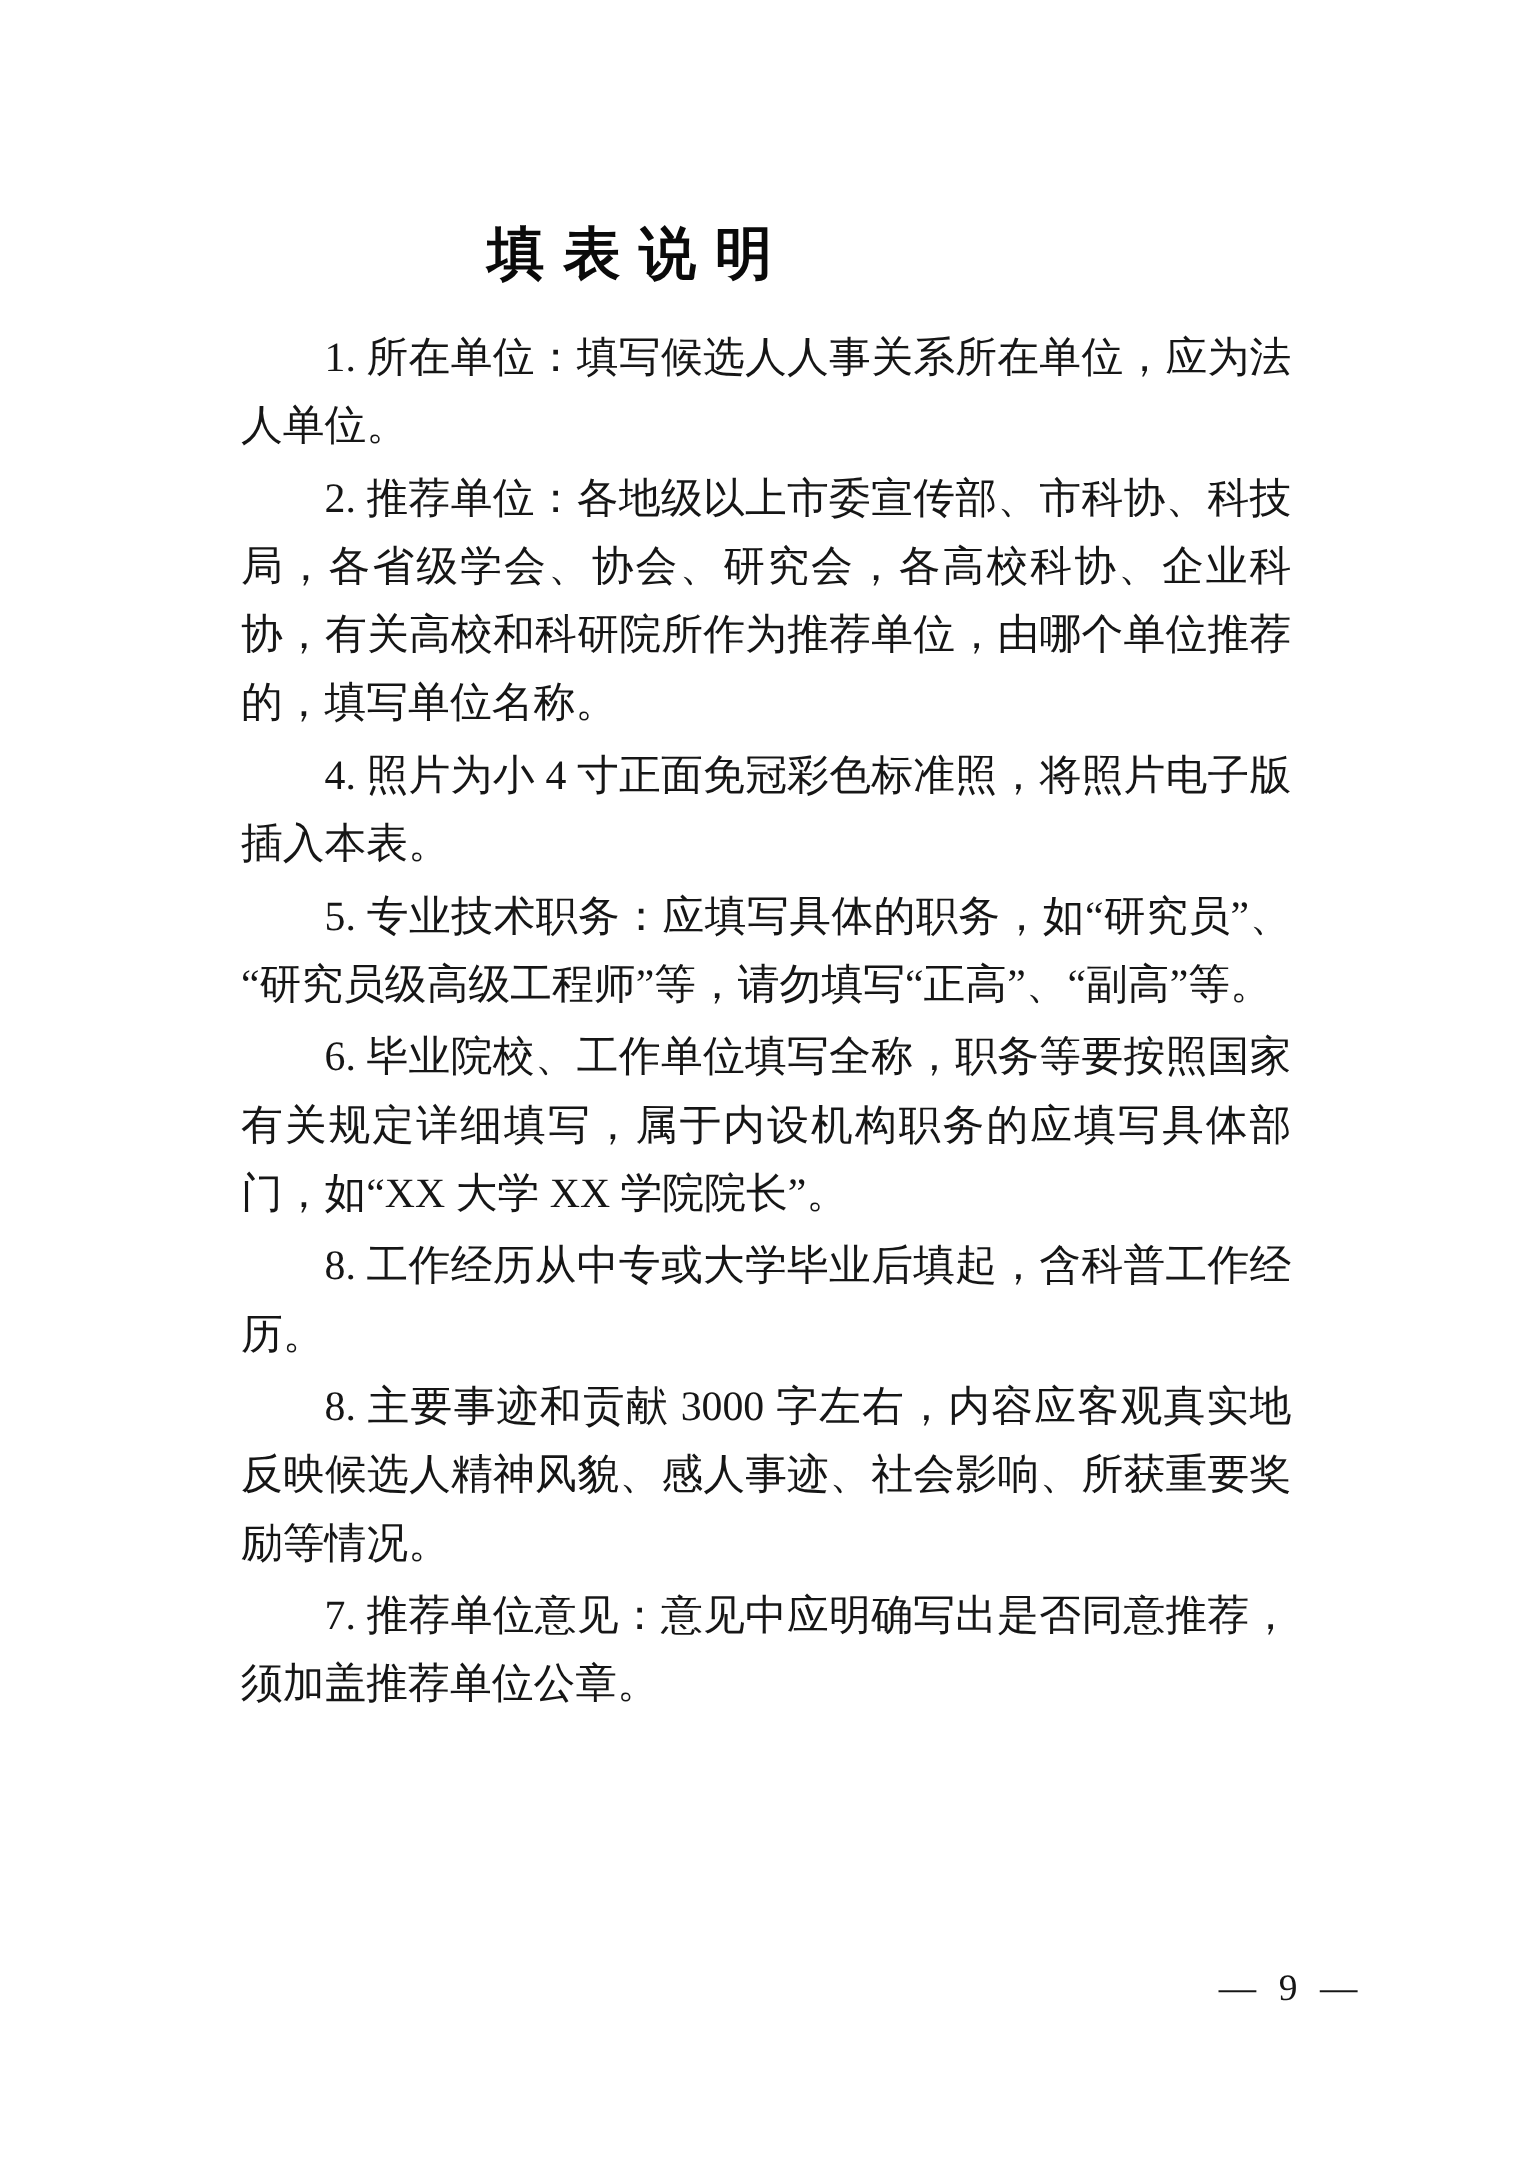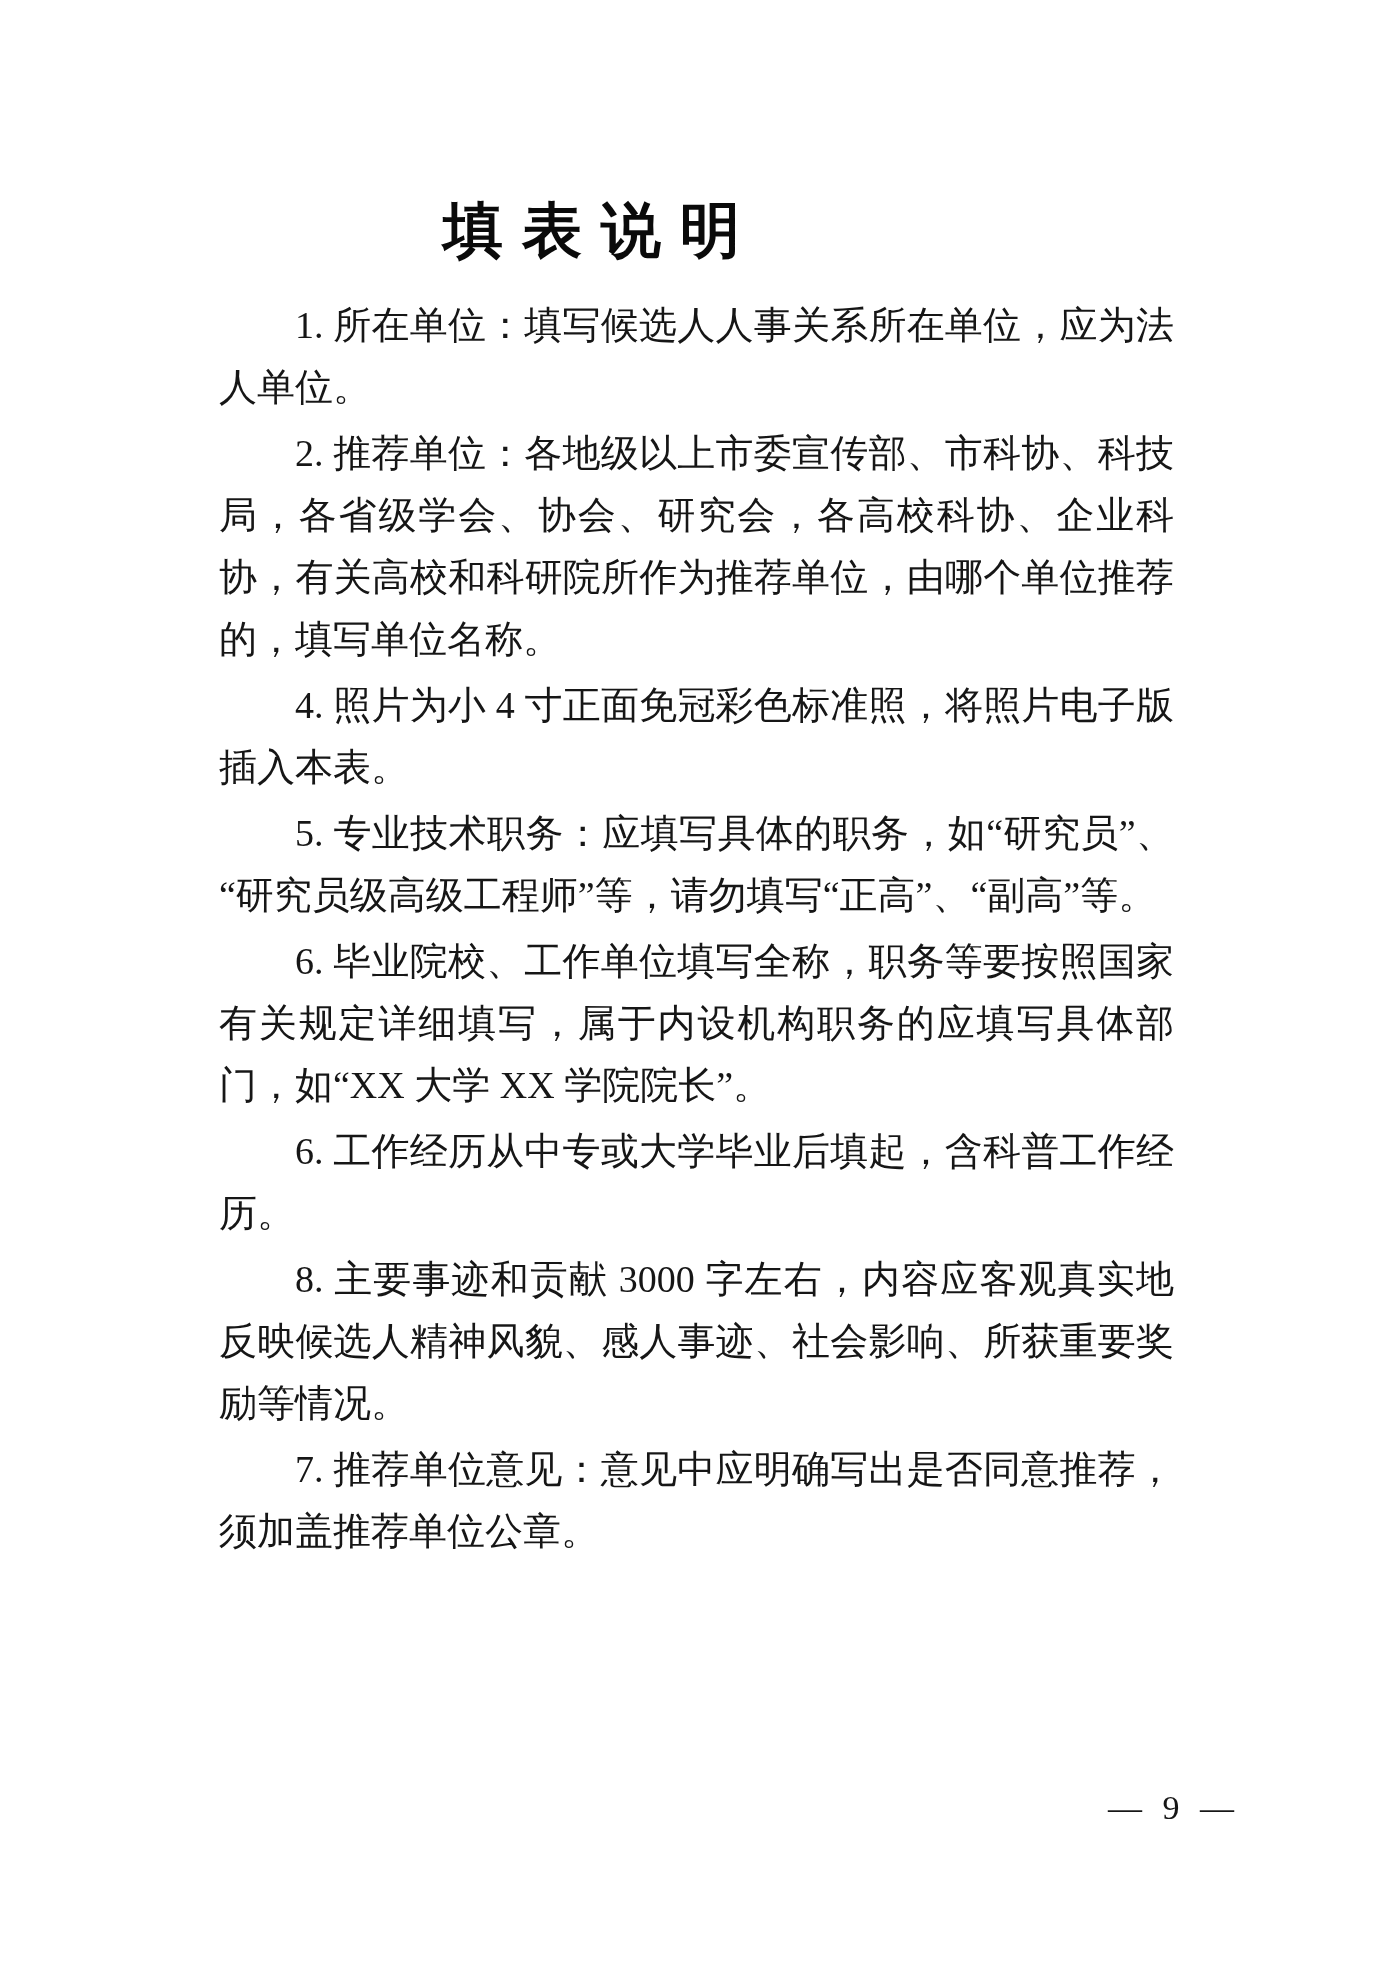--- a/index.html
+++ b/index.html
@@ -13,21 +13,21 @@
     height: 1965px;
     background: #ffffff;
     color: #111111;
     box-sizing: border-box;
     padding: 0 212px 0 215px;
     overflow: hidden;
     font-family: "Liberation Serif", "DejaVu Serif", serif;
   }
   .doc-title {
     margin: 205px 0 0 228px;
-    font-size: 60px;
+    font-size: 52px;
     line-height: 53px;
     font-weight: bold;
     letter-spacing: 2px;
     white-space: nowrap;
     color: #0a0a0a;
   }
   .doc-body {
     margin-top: 36px;
   }
   .doc-body p {
@@ -56,20 +56,20 @@
 <div class="page">
 
   <h1 class="doc-title">填 表 说 明</h1>
 
   <div class="doc-body">
     <p>1. 所在单位：填写候选人人事关系所在单位，应为法人单位。</p>
     <p>2. 推荐单位：各地级以上市委宣传部、市科协、科技局，各省级学会、协会、研究会，各高校科协、企业科协，有关高校和科研院所作为推荐单位，由哪个单位推荐的，填写单位名称。</p>
     <p>4. 照片为小 4 寸正面免冠彩色标准照，将照片电子版插入本表。</p>
     <p>5. 专业技术职务：应填写具体的职务，如“研究员”、“研究员级高级工程师”等，请勿填写“正高”、“副高”等。</p>
     <p>6. 毕业院校、工作单位填写全称，职务等要按照国家有关规定详细填写，属于内设机构职务的应填写具体部门，如“XX 大学 XX 学院院长”。</p>
-    <p>6. 工作经历从中专或大学毕业后填起，含科普工作经历。</p>
+    <p>8. 工作经历从中专或大学毕业后填起，含科普工作经历。</p>
     <p>8. 主要事迹和贡献 3000 字左右，内容应客观真实地反映候选人精神风貌、感人事迹、社会影响、所获重要奖励等情况。</p>
     <p>7. 推荐单位意见：意见中应明确写出是否同意推荐，须加盖推荐单位公章。</p>
   </div>
 
   <div class="page-footer">— 9 —</div>
 
 </div>
 
 </body></html>

